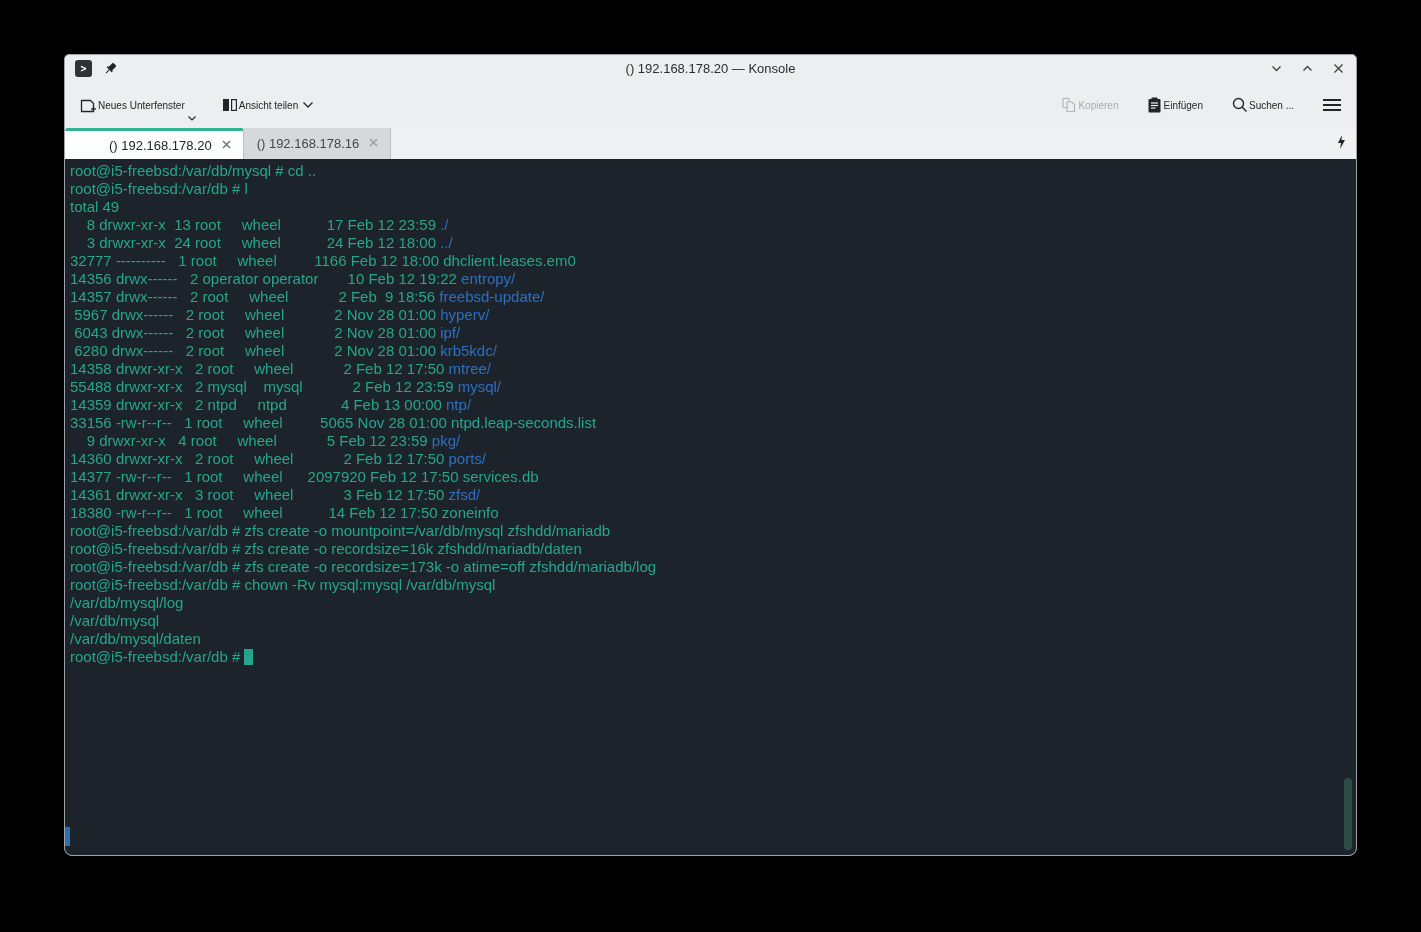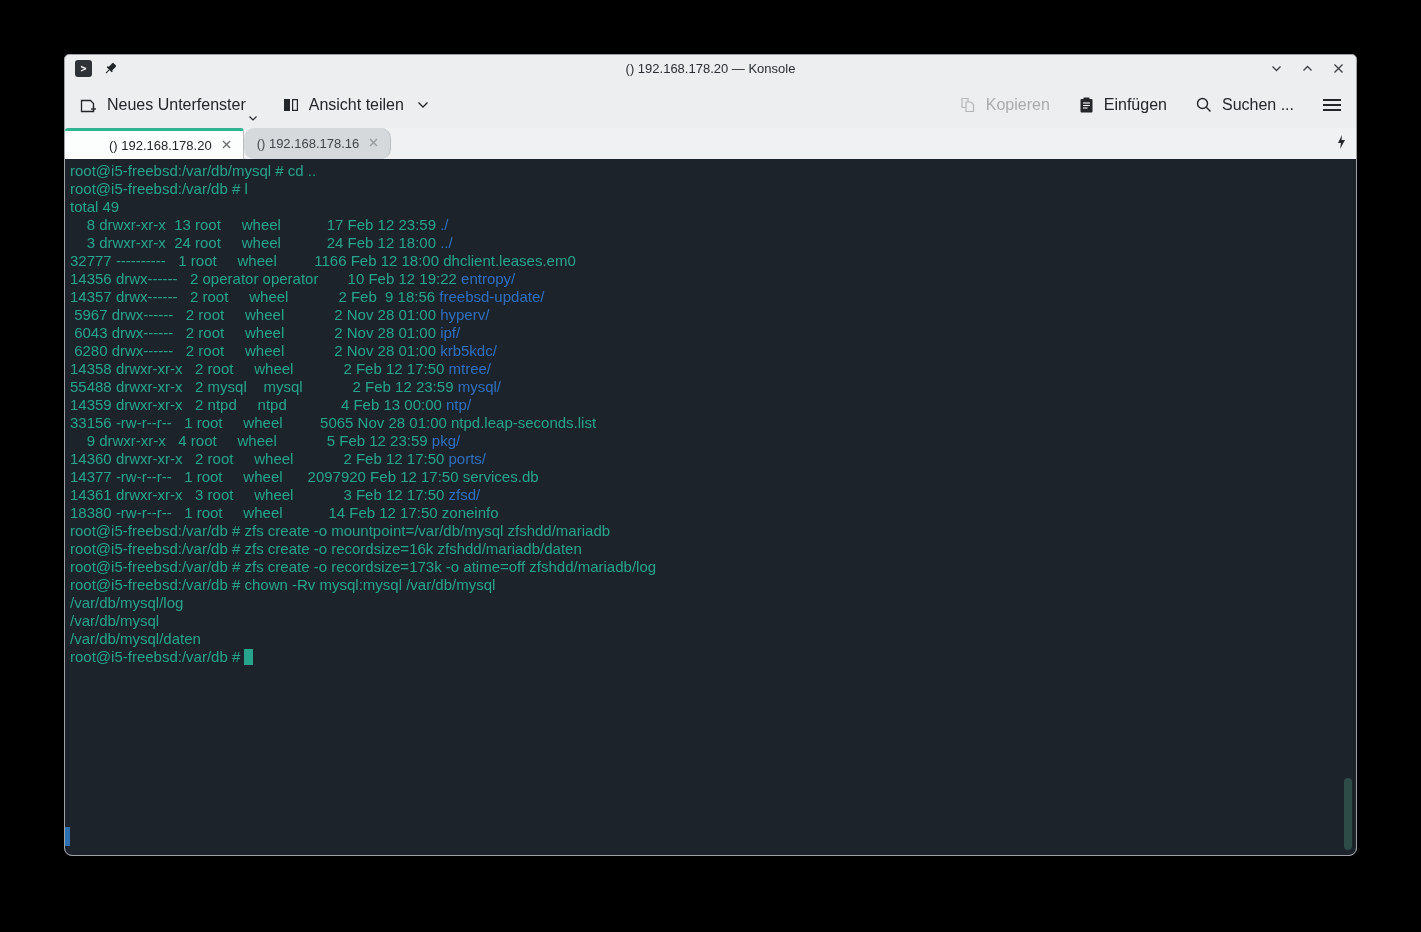--- a/index.html
+++ b/index.html
@@ -20,33 +20,33 @@
   }
   .pin{width:16px;height:16px;display:flex;align-items:center;justify-content:center;}
   .win-title{
     position:absolute;left:0;right:0;text-align:center;font-size:13px;color:#2a2e32;pointer-events:none;
   }
   .win-controls{margin-left:auto;display:flex;align-items:center;gap:15px;z-index:2;}
   .win-btn{width:16px;height:16px;display:flex;align-items:center;justify-content:center;cursor:default;}
   .win-btn svg{stroke:#3c4043;fill:none;stroke-width:1.3;}
   
   .toolbar{height:46px;flex:0 0 46px;display:flex;align-items:center;padding:0 14px;}
-  .tb-btn{display:flex;align-items:center;gap:9px;font-size:16px;color:#232629;margin-right:36px;position:relative;}
+  .tb-btn{display:flex;align-items:center;font-size:10px;color:#232629;margin-right:36px;position:relative;}
   .tb-btn:last-child{margin-right:0;}
   .tb-btn.disabled{color:#a9abad;justify-content:flex-end;}
   .tb-btn svg{flex:0 0 auto;}
   .tb-spacer{flex:1;}
   .tb-right .tb-btn{margin-right:28px;}
   .tb-right{display:flex;align-items:center;}
   .drop-chevron-under{position:absolute;right:-12px;bottom:-7px;}
   
   .tabbar{height:31px;flex:0 0 31px;background:#f0f1f2;display:flex;align-items:stretch;position:relative;}
   .tab{
     box-sizing:border-box;display:flex;align-items:center;gap:9px;
-    padding:0 11px 0 13px;font-size:13px;color:#232629;border-right:1px solid #bcbfc2;border-radius:10px;
+    padding:0 11px 0 13px;font-size:13px;color:#232629;border-right:1px solid #bcbfc2;
   }
   .tab.active{background:#fcfdfd;border-top:3px solid var(--accent,#31b491);border-radius:3px 3px 0 0;padding-left:44px;}
   .tab.inactive{background:#d6d9db;color:#41464b;}
   .tab .close-x svg{stroke:#6e7276;stroke-width:1.4;fill:none;}
   .tab.inactive .close-x svg{stroke:#989c9f;}
   .tab-flash{position:absolute;right:9px;top:6px;}
   
   .term{
     flex:1;background:var(--term-bg,#1c232b);border-radius:0 0 7px 7px;
     position:relative;overflow:hidden;padding:3px 0 0 5px;box-sizing:border-box;

